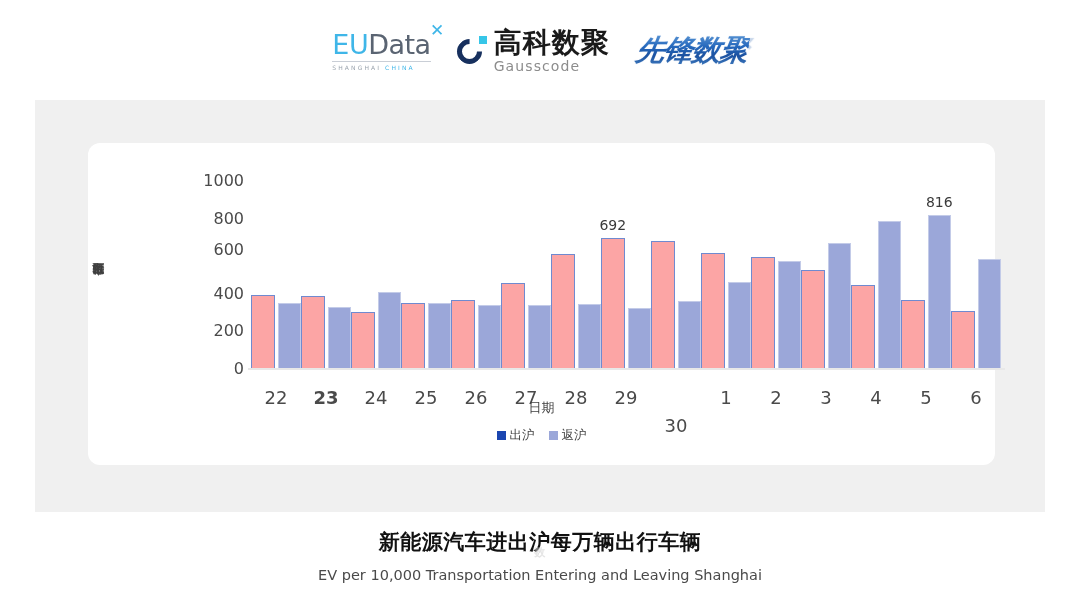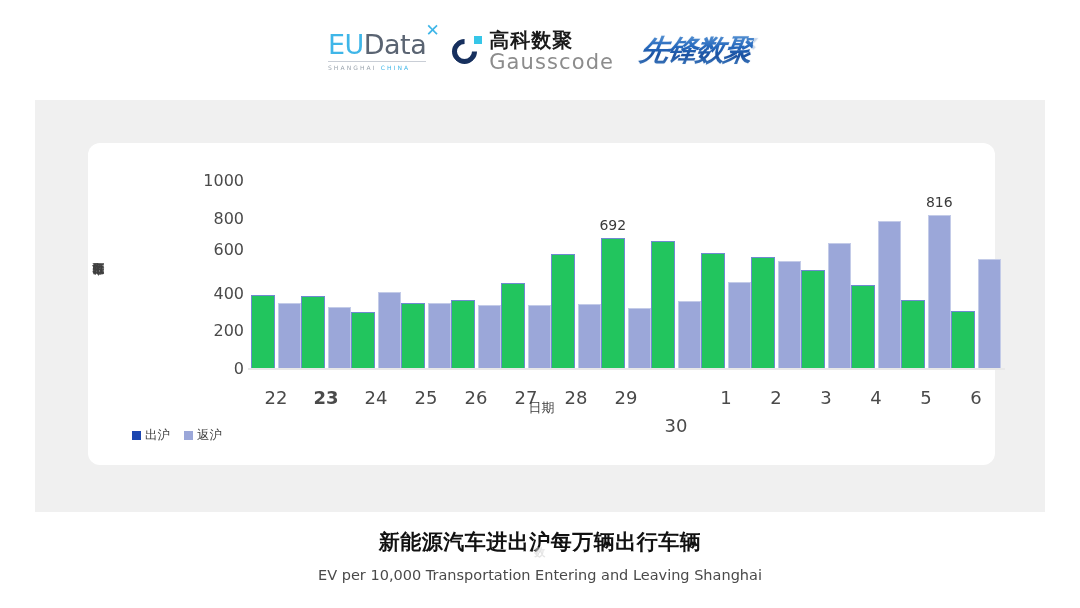--- a/index.html
+++ b/index.html
@@ -48,24 +48,24 @@
     border-radius: 50%; border: 5px solid #17305e;
     border-right-color: transparent;
     transform: rotate(-45deg);
   }
   .gauss-sq {
     position: absolute; right: 0px; top: 0px; width: 8px; height: 8px;
     background: #36c6e8;
   }
   .gauss-text { display: flex; flex-direction: column; line-height: 1; }
   .gauss-cn {
-    font-size: 20px; font-weight: 700; color: #1a1a1a; letter-spacing: 1px;
+    font-size: 28px; font-weight: 700; color: #1a1a1a; letter-spacing: 1px;
   }
   .gauss-en {
-    font-size: 21px; color: #8c8c8c; letter-spacing: 1.1px; margin-top: 2px;
+    font-size: 14px; color: #8c8c8c; letter-spacing: 1.1px; margin-top: 2px;
     font-family: "DejaVu Sans", sans-serif;
   }
 
   
   .logo-xf {
     font-size: 29px; font-weight: 700; font-style: italic;
     letter-spacing: -1px;
     background: linear-gradient(180deg,#7fb6e8 0%,#2a6fc4 38%,#1b4f9e 62%,#5f9fd8 100%);
     -webkit-background-clip: text; background-clip: text;
     -webkit-text-fill-color: transparent; color: #1b4f9e;
@@ -115,40 +115,40 @@
   .axis-line {
     position: absolute; left: 160px; top: 225px; width: 757px; height: 2px;
     background: #e8e8e8;
   }
   .group {
     position: absolute; bottom: 0; width: 50px;
     display: flex; align-items: flex-end; justify-content: center; gap: 3px;
     height: 188px;
   }
   .bar { width: 30px; position: relative; }
-  .bar.out  { background: #22c55e; border: 1px solid #6f8ad0; border-bottom: none; }
+  .bar.out  { background: #fca5a5; border: 1px solid #6f8ad0; border-bottom: none; }
   .bar.ret  { background: #9BA7D9; border: 1px solid #c3cbe8; border-bottom: none; }
   .bar-label {
     position: absolute; left: 50%; transform: translateX(-50%);
     top: -22px; font-size: 14px; color: #3a3a3a; white-space: nowrap;
     font-family: "DejaVu Sans", sans-serif;
   }
   .xtick {
     position: absolute; top: 244px; width: 50px; text-align: center;
     font-size: 18px; color: #4a4a4a;
     font-family: "DejaVu Sans", sans-serif;
   }
   .xlabel {
     position: absolute; left: 0; top: 256px; width: 907px;
     text-align: center; font-size: 13px; color: #3f3f3f;
   }
   .legend {
     position: absolute; left: 0; top: 284px; width: 907px;
-    display: flex; align-items: center; gap: 14px;
-    font-size: 12.5px; color: #3f3f3f; margin-left: 44px;
+    display: flex; align-items: center; justify-content: center; gap: 14px;
+    font-size: 12.5px; color: #3f3f3f;
   }
   .legend-item { display: flex; align-items: center; gap: 4px; }
   .swatch { width: 9px; height: 9px; display: inline-block; }
   .sw-out { background: #1B46B0; }
   .sw-ret { background: #9BA7D9; }
 
   
   .footer {
     position: absolute; left: 0; top: 528px; width: 1080px; text-align: center;
   }

